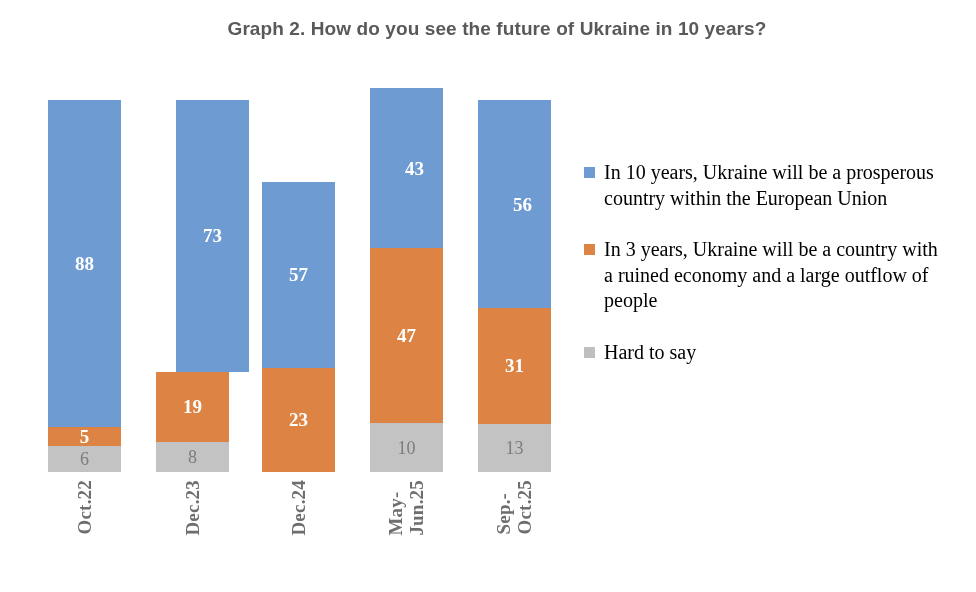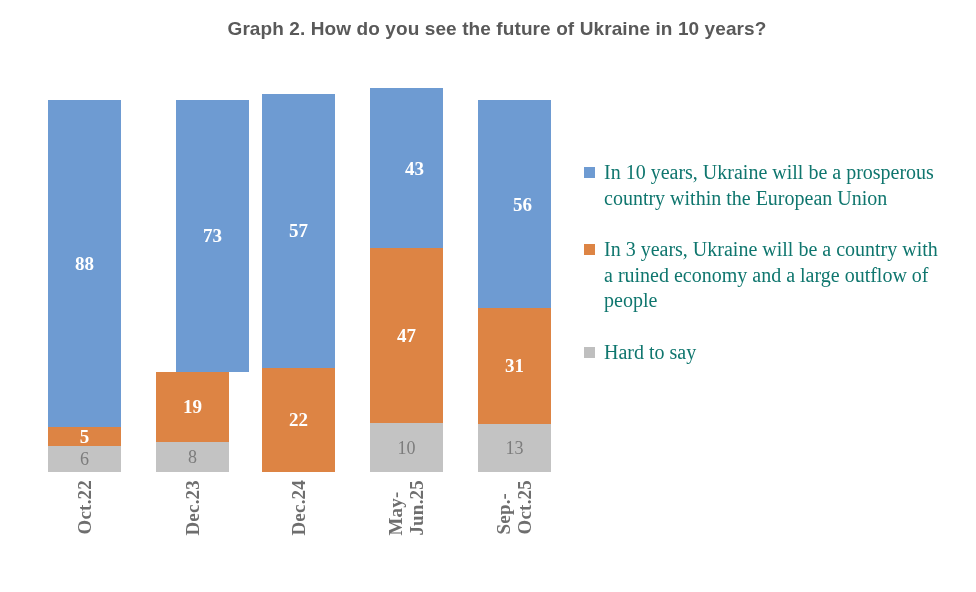--- a/index.html
+++ b/index.html
@@ -128,21 +128,21 @@
     margin-top: 7px;
     margin-right: 9px;
   }
   .sw-blue   { background: #6E9BD2; }
   .sw-orange { background: #DD8444; }
   .sw-gray   { background: #BFBFBF; }
 
   .legend-text {
     font-family: "Liberation Serif", "DejaVu Serif", serif;
     font-size: 20px;
-    color: #0f766e;
+    color: #000000;
     line-height: 1.28;
     max-width: 340px;
   }
 </style>
 </head>
 <body>
 
 <div id="chart-root">
 
   <div id="chart-title">Graph 2. How do you see the future of Ukraine in 10 years?</div>
@@ -178,25 +178,25 @@
           <span class="seg-label">8</span>
         </div>
       </div>
     </div>
     <div class="cat-label" style="left:156px;">
       <span class="cat-label-inner">Dec.23</span>
     </div>
 
     <div class="bar-group" style="left:262px;">
       <div class="bar-stack">
-        <div class="seg seg-blue" style="height:274px;justify-content:center;">
+        <div class="seg seg-blue" style="height:186px;justify-content:center;">
           <span class="seg-label">57</span>
         </div>
         <div class="seg seg-orange" style="height:104.2px;">
-          <span class="seg-label">22</span>
+          <span class="seg-label">23</span>
         </div>
       </div>
     </div>
     <div class="cat-label" style="left:262px;">
       <span class="cat-label-inner">Dec.24</span>
     </div>
 
     <div class="bar-group" style="left:370px;">
       <div class="bar-stack">
         <div class="seg seg-blue" style="height:160px;padding-left:16px;">

